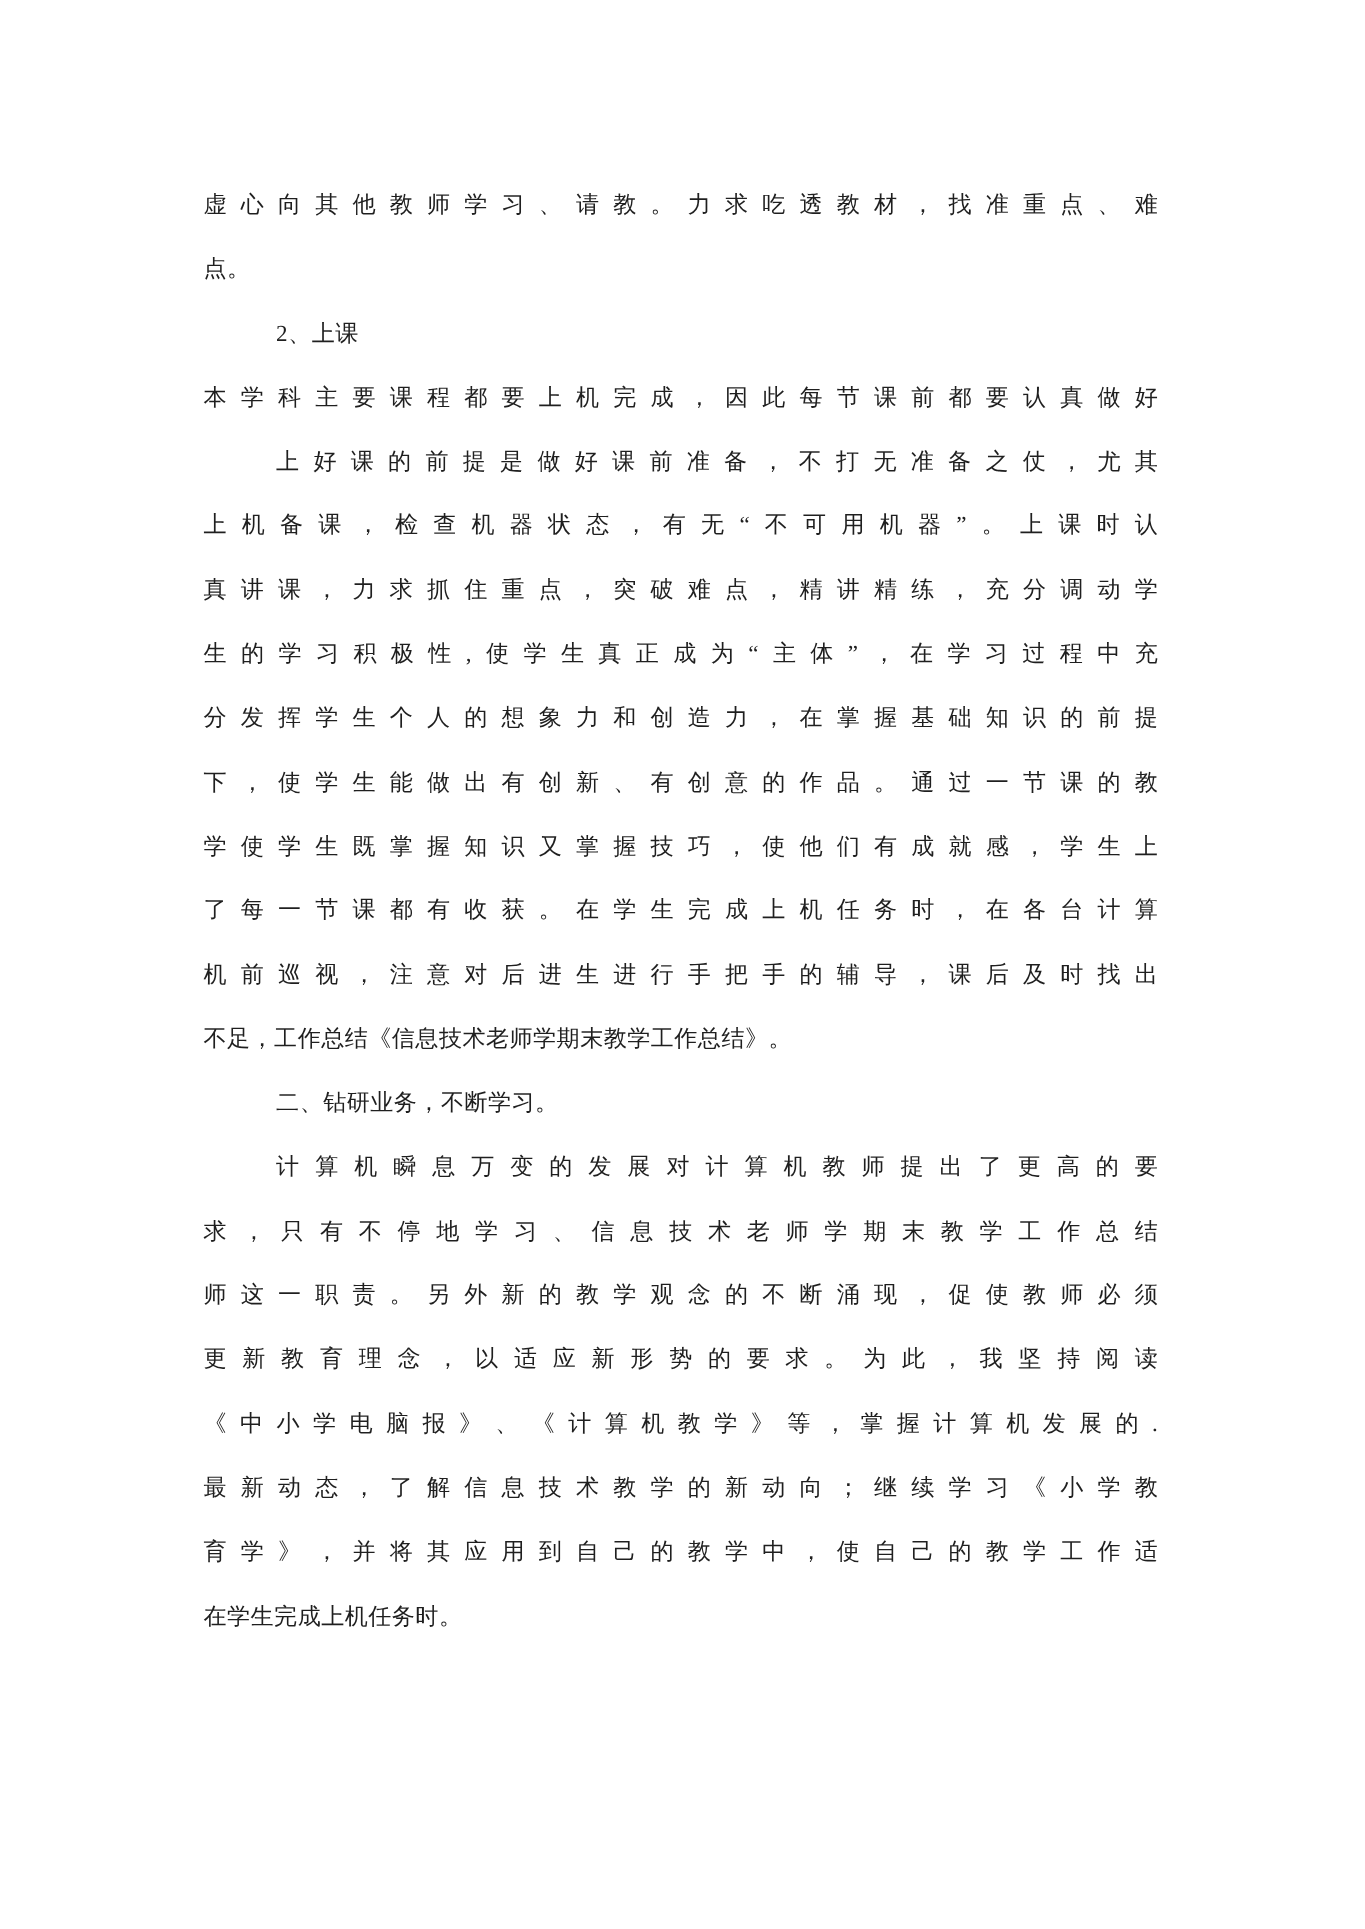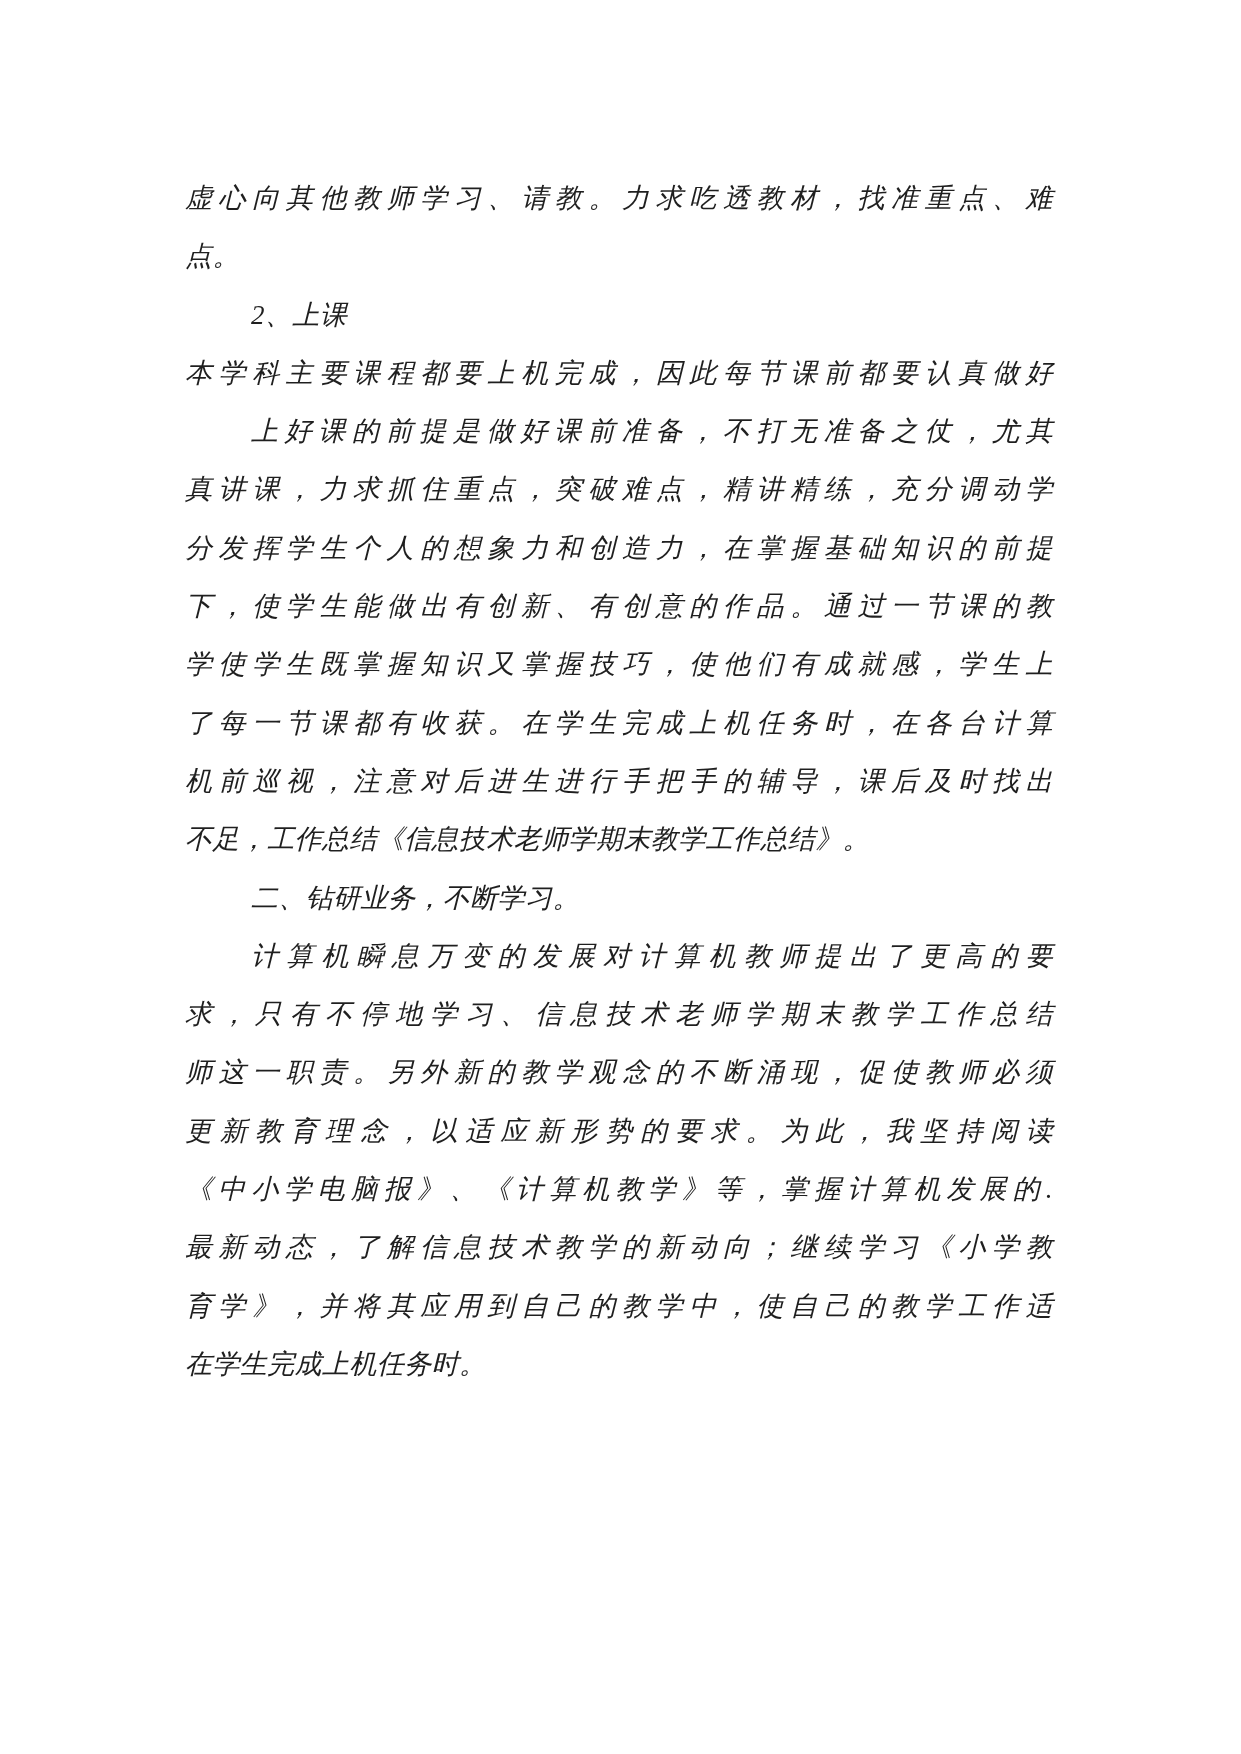--- a/index.html
+++ b/index.html
@@ -17,47 +17,48 @@
   }
   .text-block {
     position: absolute;
     left: 185px;
     top: 158px;
     width: 868px;
     color: #1f1f1f;
   }
   .line {
     height: 58.3px;
-    line-height: 80px;
-    font-size: 27px;
+    line-height: 57px;
+    font-size: 21px;
     letter-spacing: 0.4px;
     white-space: nowrap;
     text-align: left;
-    font-style: italic;
   }
   .line.just {
     white-space: normal;
     text-align: justify;
     text-align-last: justify;
   }
   .line.indent {
     text-indent: 66px;
   }
 </style>
 </head>
 <body>
 
 <div class="page">
   <div class="text-block">
     <div class="line just">虚心向其他教师学习、请教。力求吃透教材，找准重点、难</div>
     <div class="line">点。</div>
     <div class="line indent">2、上课</div>
     <div class="line just">本学科主要课程都要上机完成，因此每节课前都要认真做好</div>
     <div class="line indent just">上好课的前提是做好课前准备，不打无准备之仗，尤其</div>
+    <div class="line just">上机备课，检查机器状态，有无“不可用机器”。上课时认</div>
     <div class="line just">真讲课，力求抓住重点，突破难点，精讲精练，充分调动学</div>
+    <div class="line just">生的学习积极性,使学生真正成为“主体”，在学习过程中充</div>
     <div class="line just">分发挥学生个人的想象力和创造力，在掌握基础知识的前提</div>
     <div class="line just">下，使学生能做出有创新、有创意的作品。通过一节课的教</div>
     <div class="line just">学使学生既掌握知识又掌握技巧，使他们有成就感，学生上</div>
     <div class="line just">了每一节课都有收获。在学生完成上机任务时，在各台计算</div>
     <div class="line just">机前巡视，注意对后进生进行手把手的辅导，课后及时找出</div>
     <div class="line">不足，工作总结《信息技术老师学期末教学工作总结》。</div>
     <div class="line indent">二、钻研业务，不断学习。</div>
     <div class="line indent just">计算机瞬息万变的发展对计算机教师提出了更高的要</div>
     <div class="line just">求，只有不停地学习、信息技术老师学期末教学工作总结</div>
     <div class="line just">师这一职责。另外新的教学观念的不断涌现，促使教师必须</div>

